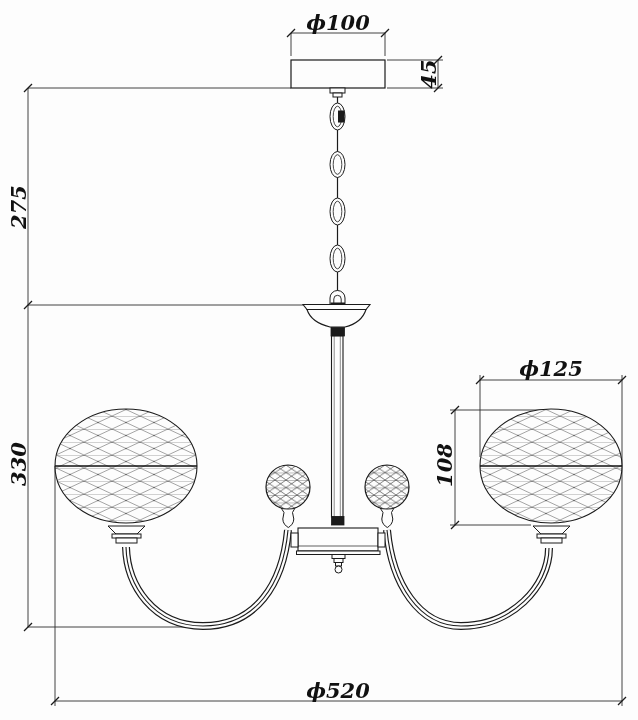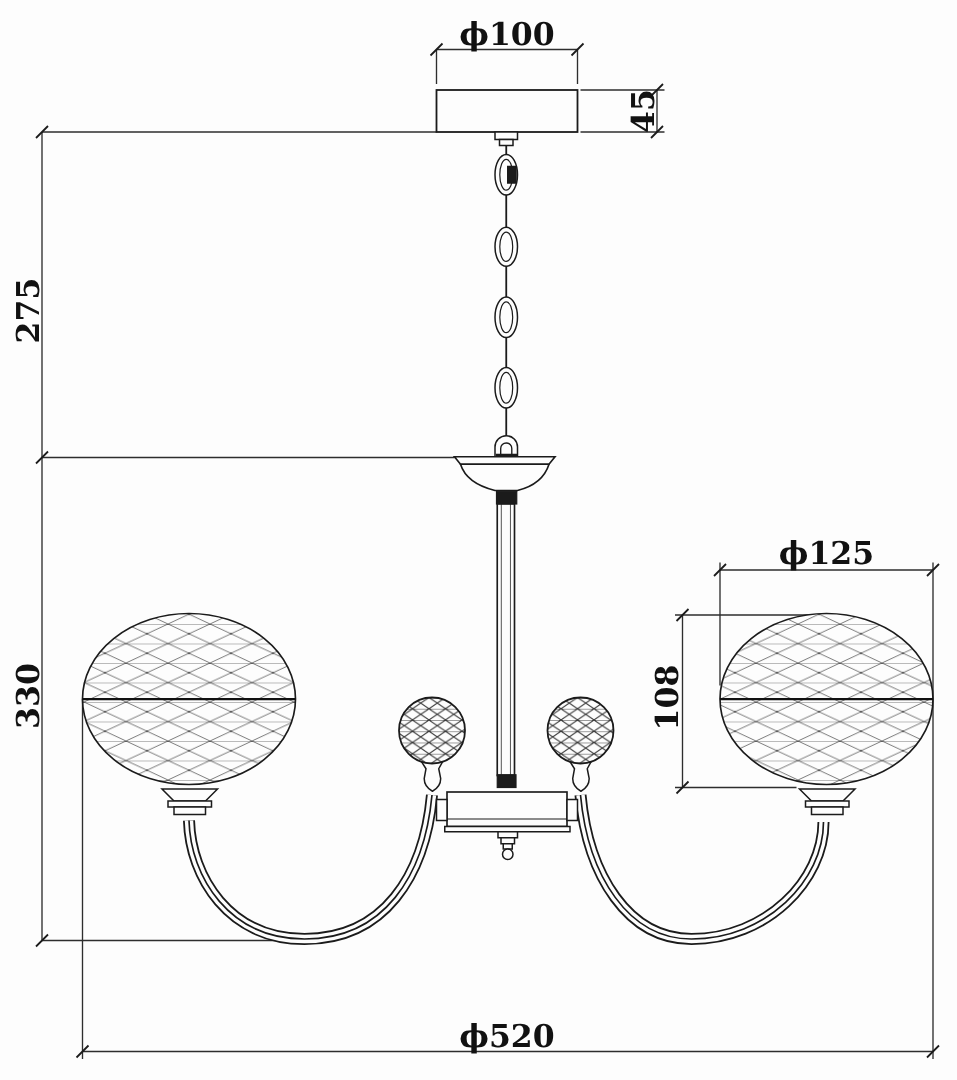--- a/index.html
+++ b/index.html
@@ -1,18 +1,18 @@
 <!DOCTYPE html>
 <html><head>
 <meta charset="utf-8">
 <style>
   html,body{margin:0;padding:0;background:#e8e8e8;}
   #stage{
     position:relative;width:638px;height:720px;background:#fdfdfd;
-    font-family:"DejaVu Serif","Liberation Serif",serif;overflow:hidden;
+    font-family:"DejaVu Serif","Liberation Serif",serif;overflow:hidden;font-style:italic;
   }
   svg{position:absolute;left:0;top:0;}
   .dimtext{
     font-family:"DejaVu Serif","Liberation Serif",serif;
     font-size:21px;font-weight:bold;fill:#111;
   }
 </style>
 </head>
 <body>
 

